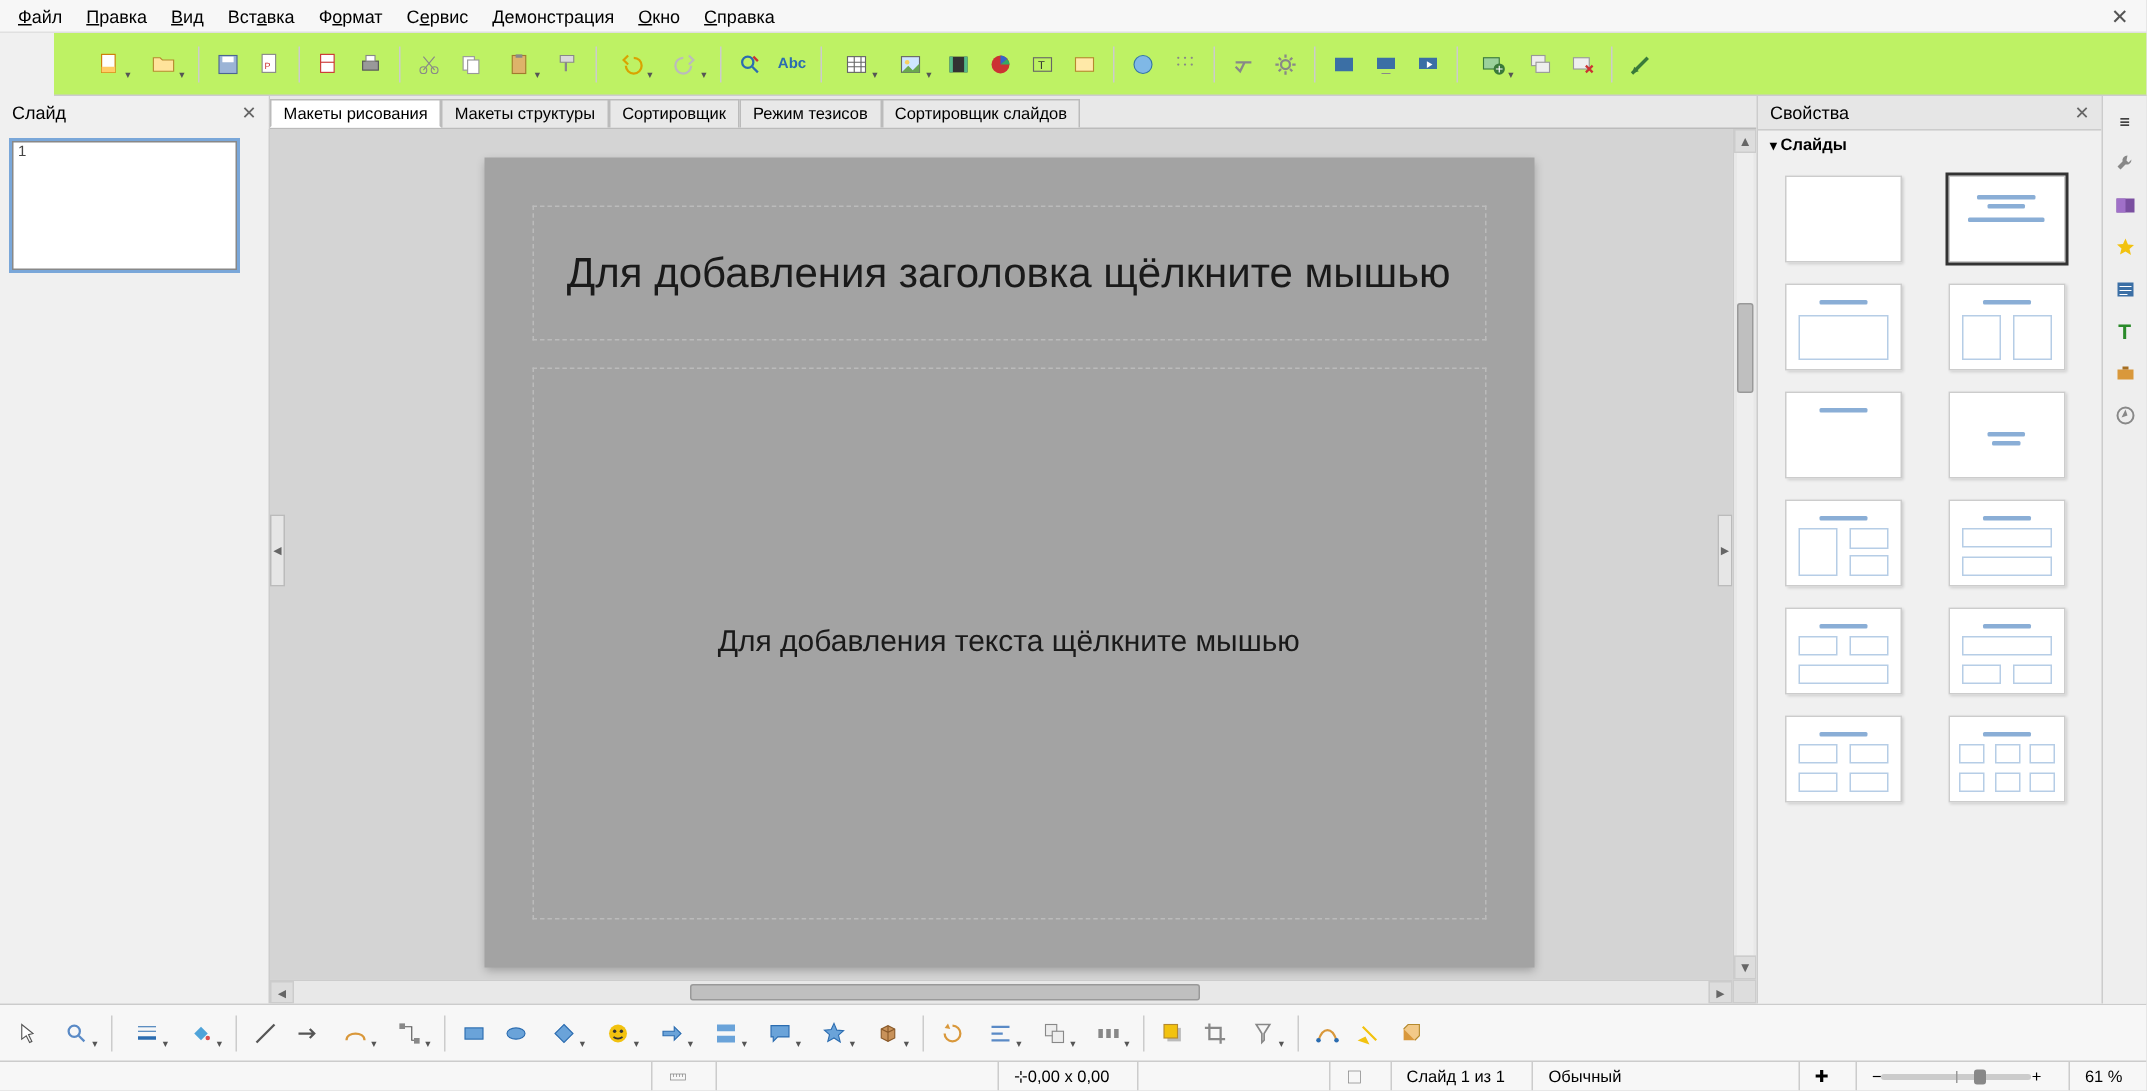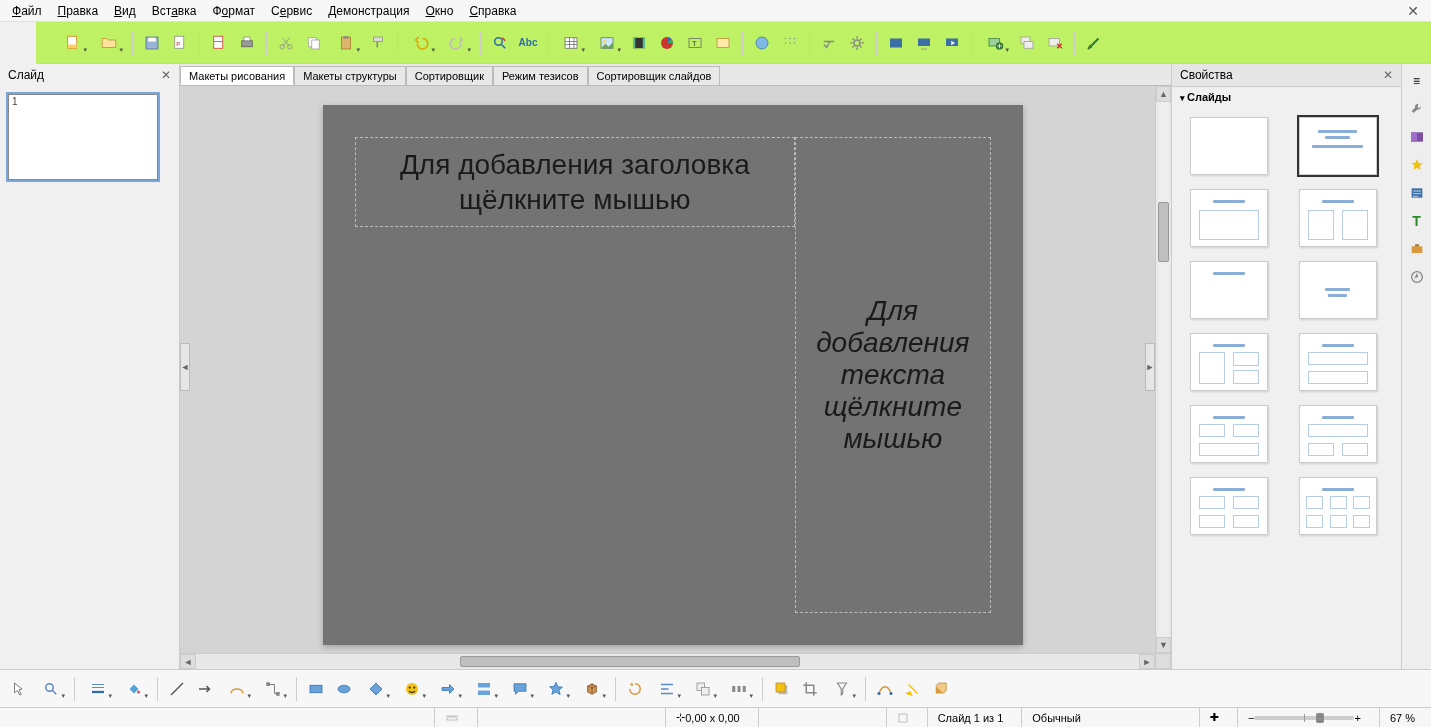--- a/index.html
+++ b/index.html
@@ -155,37 +155,37 @@
   position: absolute;
   left: 10px; right: 16px; top: 0; bottom: 16px;
   display: flex;
   align-items: center;
   justify-content: center;
   background: #d4d4d4;
 }
 .slide {
   width: 700px;
   height: 540px;
-  background: #737373;
+  background: #a3a3a3;
   box-shadow: 0 2px 6px rgba(0,0,0,.25);
   padding: 32px;
   display: flex;
-  flex-direction: row;
+  flex-direction: column;
   margin-top: 10px;
 }
 .ph {
   border: 1px dashed #bbb;
   display: flex;
   align-items: center;
   justify-content: center;
   text-align: center;
   color: #1a1a1a;
 }
 .ph.title { height: 90px; font-size: 28px; line-height: 1.25; margin-bottom: 18px; }
-.ph.content { flex: 1; font-size: 28px; padding: 20px; font-style: italic; }
+.ph.content { flex: 1; font-size: 20px; padding: 20px; }
 .vscroll {
   position: absolute;
   right: 0; top: 0; bottom: 16px;
   width: 16px;
   background: #e8e8e8;
   border-left: 1px solid #ccc;
 }
 .vscroll .arrow { height: 16px; display:flex;align-items:center;justify-content:center;font-size:9px;color:#666;background:#ddd;border:1px solid #ccc;}
 .vscroll .track { position:absolute; top:16px; bottom:16px; left:2px; right:2px; background:#eee;}
 .vscroll .thumb { position:absolute; left:0; right:0; top:100px; height:60px; background:#bfbfbf; border:1px solid #999; border-radius:2px;}
@@ -856,14 +856,14 @@
       </svg>
     </div>
   <div class="cell">Слайд 1 из 1</div>
   <div class="cell">Обычный</div>
   <div class="spacer"></div>
   <div class="cell">✚</div>
   <div class="cell">− <div class="zoom-slider">
         <div class="mid"></div>
         <div class="knob"></div>
       </div> +</div>
-  <div class="cell">67 %</div>
+  <div class="cell">61 %</div>
 </div>
 
 </body></html>

